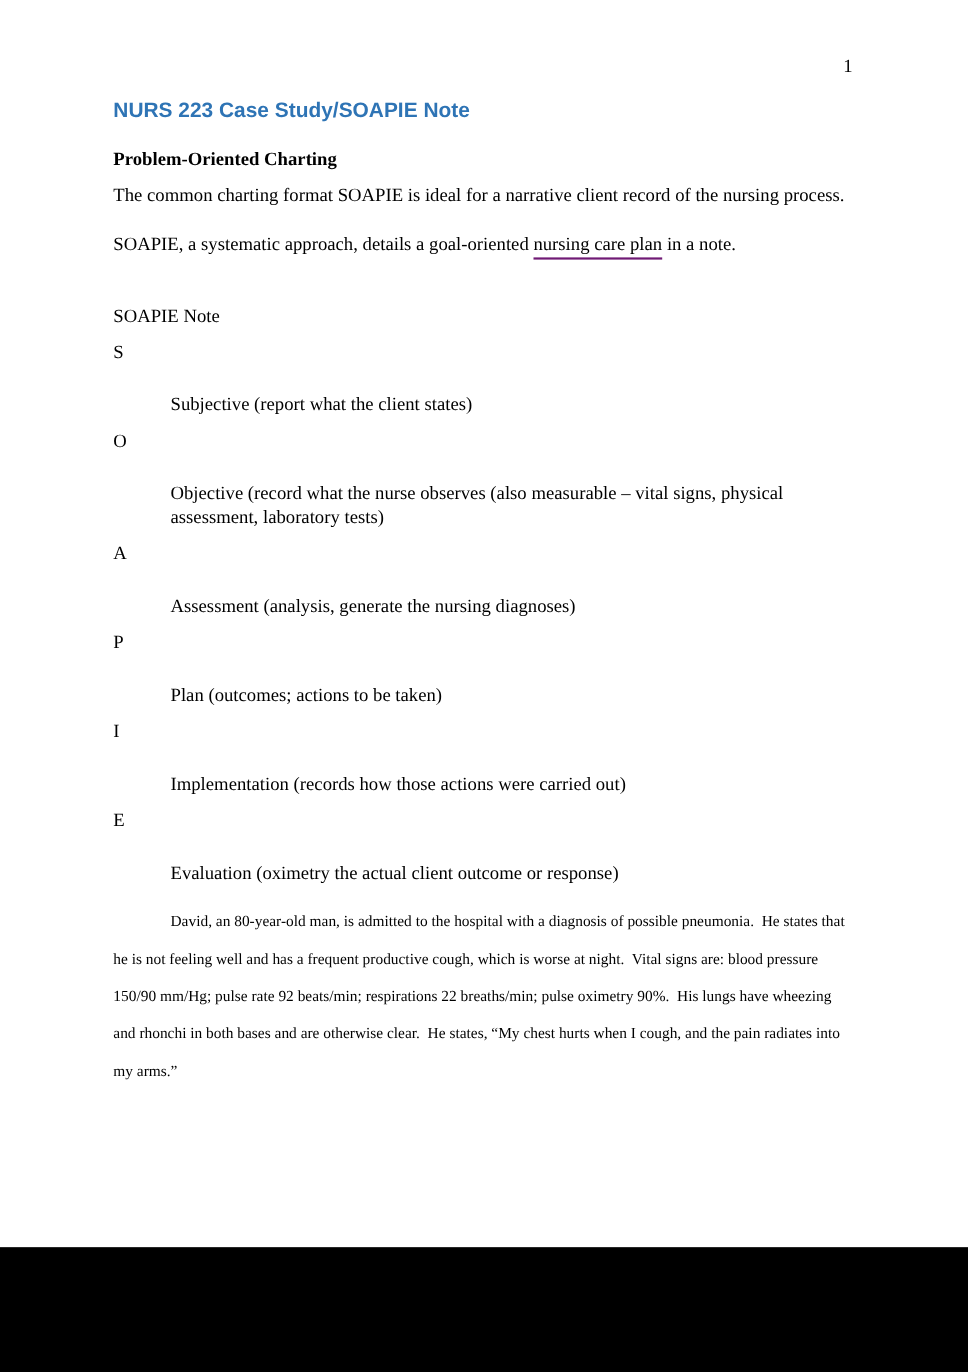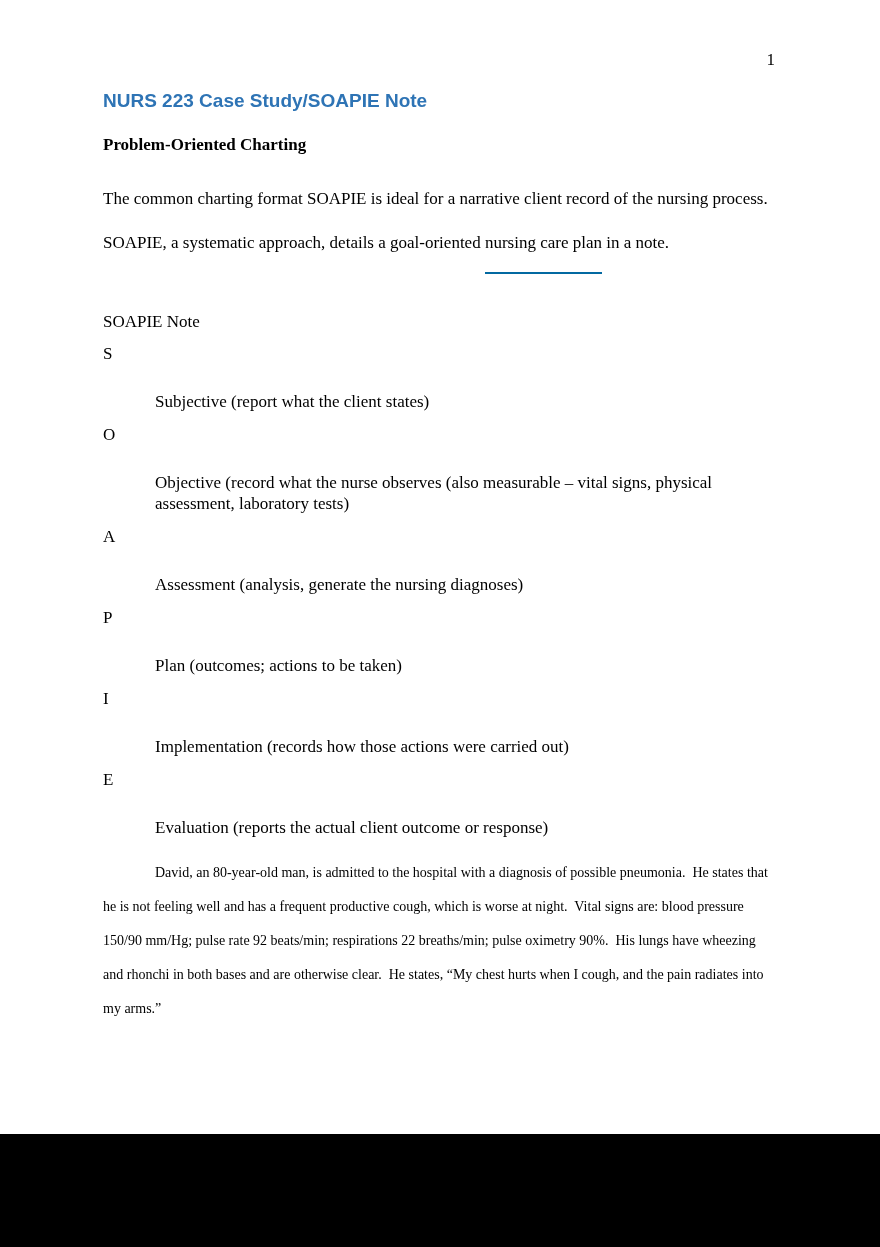--- a/index.html
+++ b/index.html
@@ -37,33 +37,33 @@
     color: #2E74B5;
     line-height: 22px;
   }
   .section-heading {
     margin: 22px 0 0 0;
     font-size: 17px;
     font-weight: bold;
     line-height: 21px;
   }
   .body-para {
-    margin: 32px 0 0 0;
+    margin: 11px 0 0 0;
     font-size: 17px;
     line-height: 23px;
     white-space: pre-wrap;
     font-family: Liberation Serif, serif;
   }
   .para2 {
     margin-top: 21px;
   }
   .care-plan-link {
     display: inline-block;
-    border-bottom: 2px solid #0369a1;
-    padding-bottom: 18px;
+    border-bottom: 2px solid #701a75;
+    padding-bottom: 1px;
     margin-bottom: -7px;
     color: #000;
     cursor: pointer;
   }
   .soapie-note-heading {
     margin: 44px 0 0 0;
     font-size: 17px;
     line-height: 21px;
   }
   .soapie-list {
@@ -143,21 +143,21 @@
         <span class="soapie-desc">Plan (outcomes; actions to be taken)</span>
       </div>
 
       <div class="soapie-item">
         <span class="soapie-letter">I</span>
         <span class="soapie-desc">Implementation (records how those actions were carried out)</span>
       </div>
 
       <div class="soapie-item">
         <span class="soapie-letter">E</span>
-        <span class="soapie-desc">Evaluation (reports the actual client outcome or response)</span>
+        <span class="soapie-desc">Evaluation (oximetry the actual client outcome or response)</span>
       </div>
 
     </div>
 
 
     <p class="case-body">David, an 80-year-old man, is admitted to the hospital with a diagnosis of possible pneumonia.  He states that he is not feeling well and has a frequent productive cough, which is worse at night.  Vital signs are: blood pressure 150/90 mm/Hg; pulse rate 92 beats/min; respirations 22 breaths/min; pulse oximetry 90%.  His lungs have wheezing and rhonchi in both bases and are otherwise clear.  He states, “My chest hurts when I cough, and the pain radiates into my arms.”</p>
 
   </div>
 
   <div class="viewer-footer"></div>

